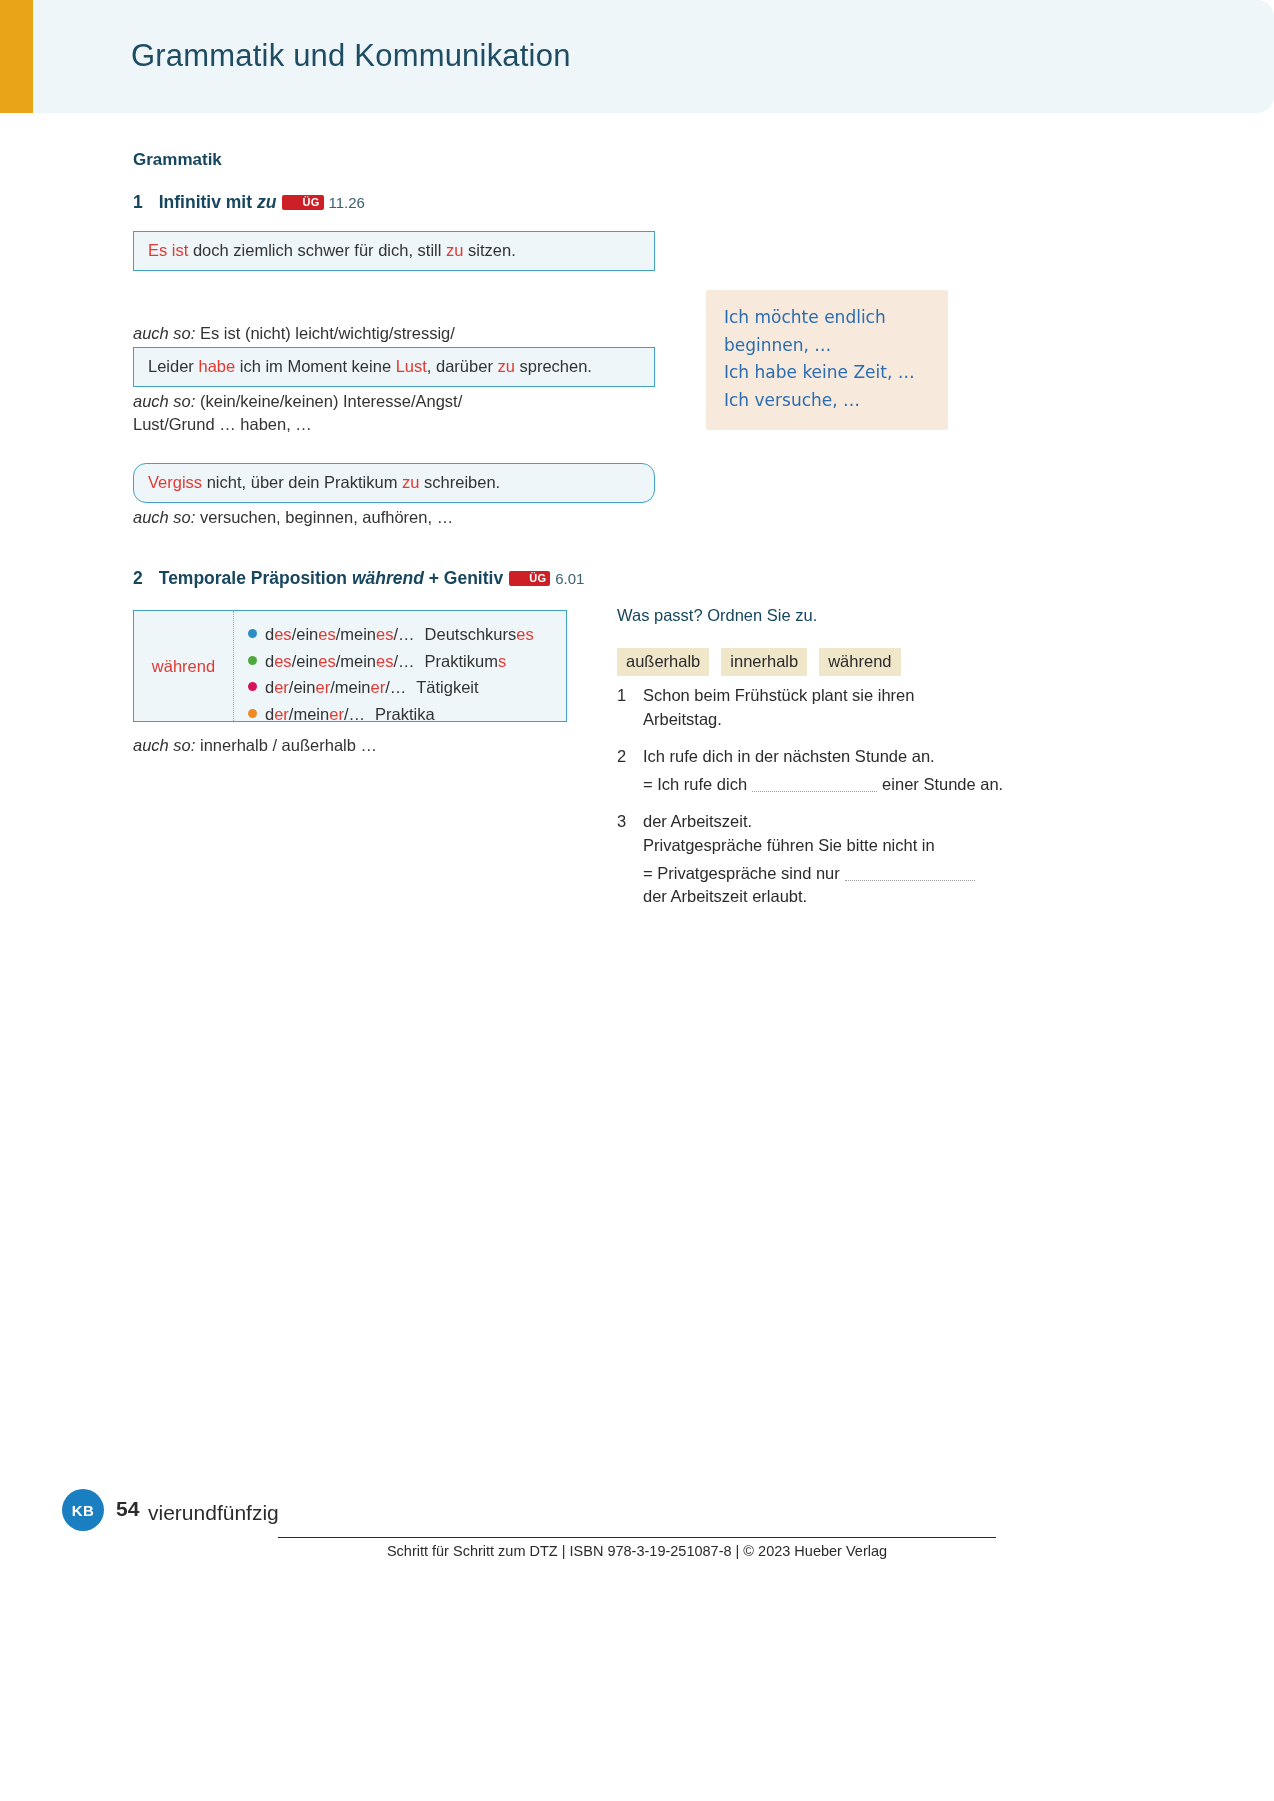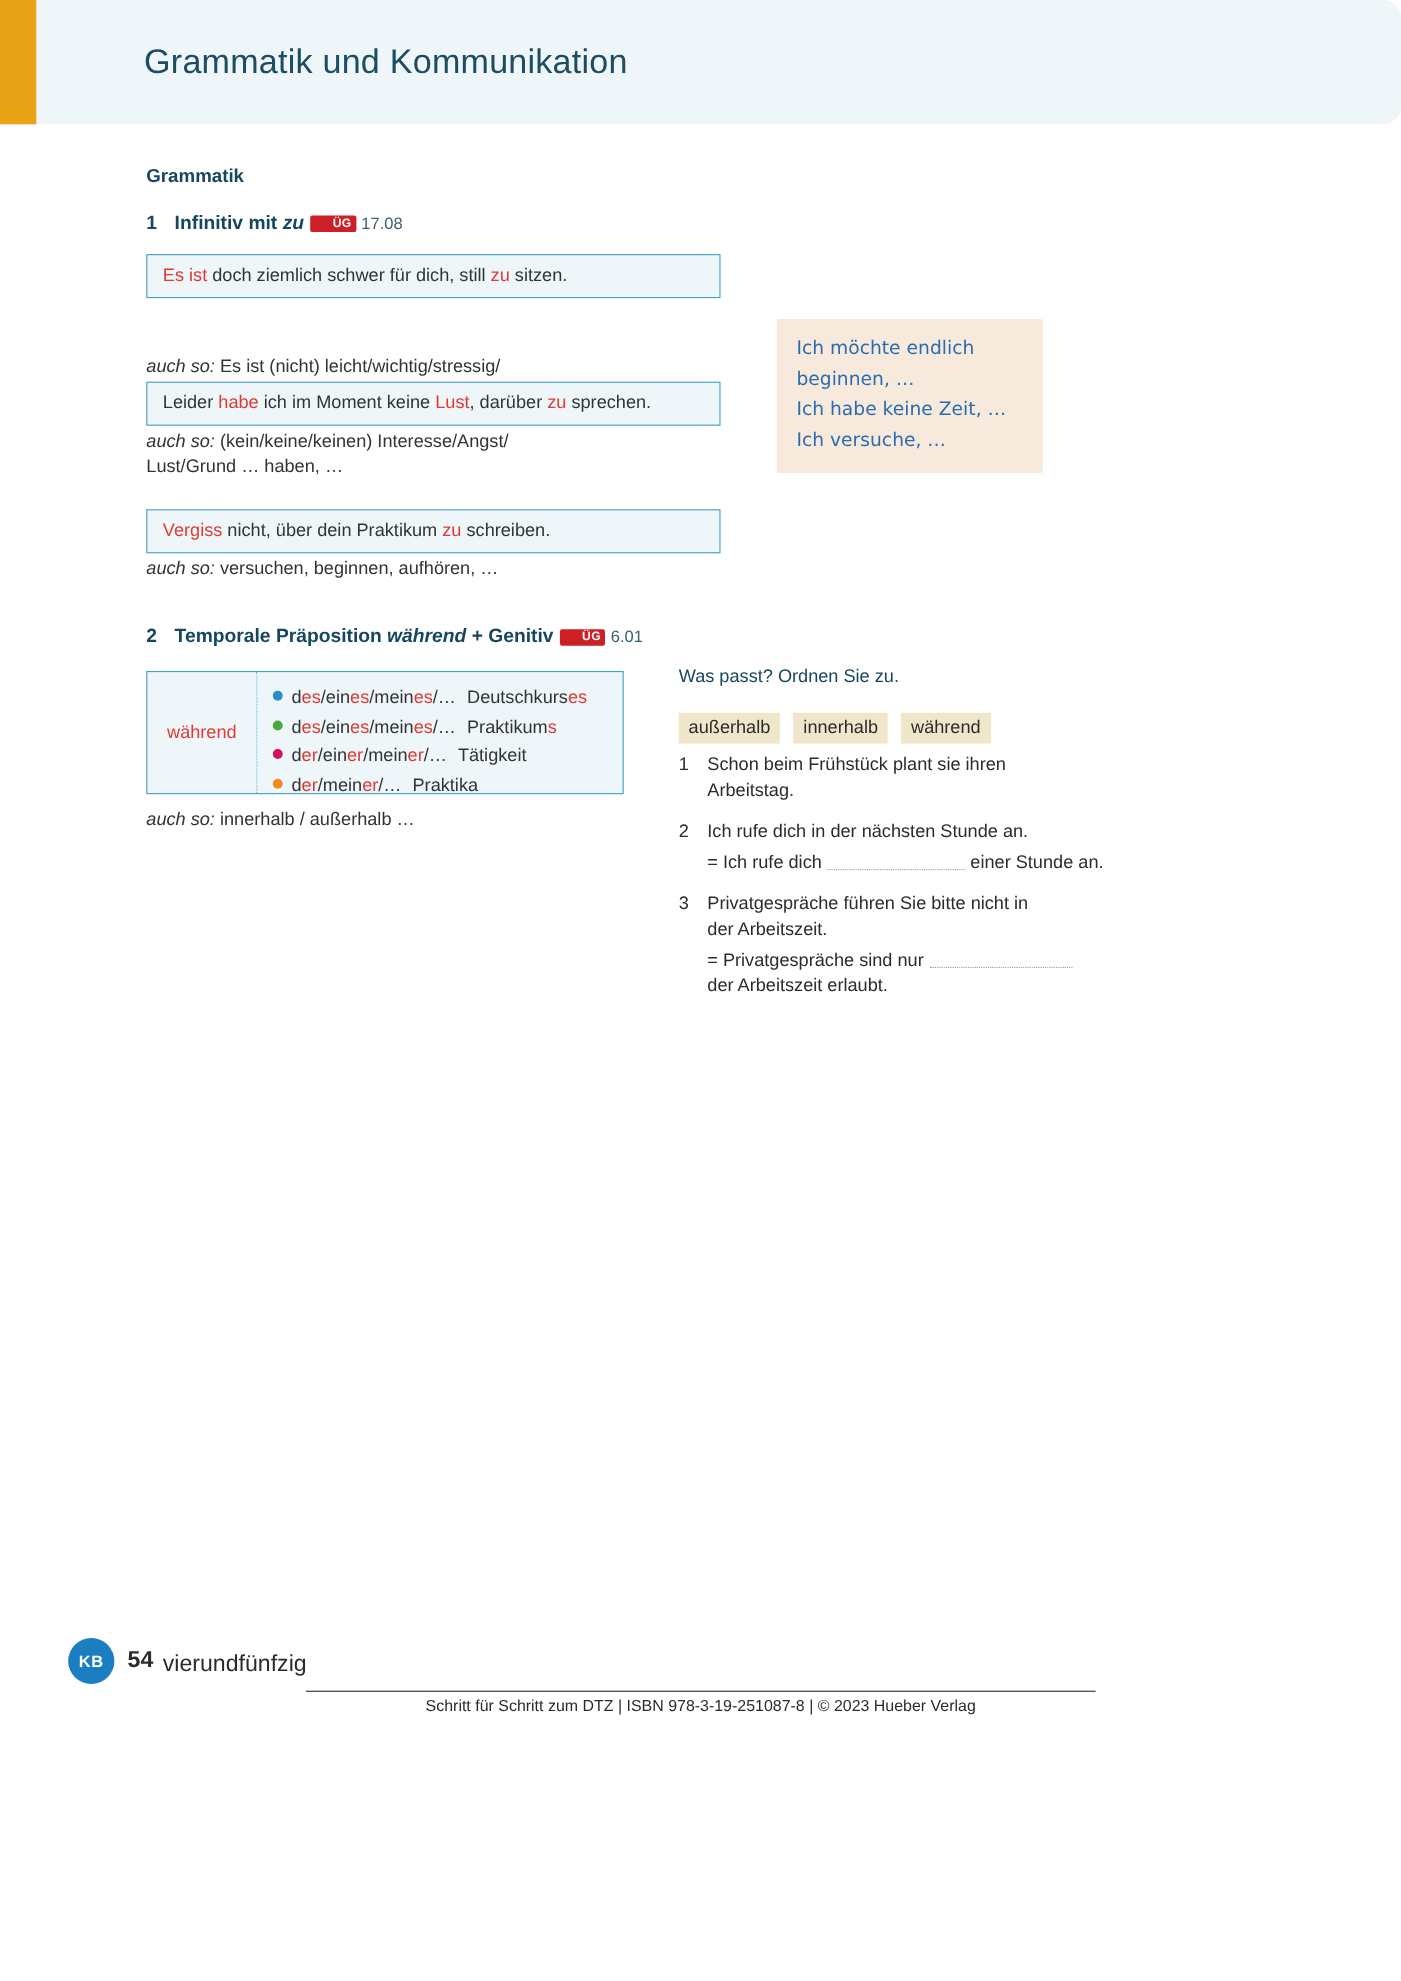--- a/index.html
+++ b/index.html
@@ -91,40 +91,40 @@
 <div class="page">
 
   <div class="header">
     <div class="header-accent"></div>
     <div class="header-title">Grammatik und Kommunikation</div>
   </div>
 
   <div class="sec-label" style="left:133px;top:150px;">Grammatik</div>
 
   <h3 class="task" style="left:133px;top:192px;">
-    <span class="task-no" style="margin-right:16px;">1</span><span>Infinitiv mit </span><span class="it">zu</span><span class="ug-badge">ÜG</span><span class="ug-ref">17.08</span>
+    <span class="task-no" style="margin-right:16px;">1</span><span>Infinitiv mit </span><span class="it">zu</span><span class="ug-badge">ÜG</span><span class="ug-ref">11.26</span>
   </h3>
 
   <div class="exbox" style="left:133px;top:231px;width:522px;">
     <span class="red">Es ist</span><span> doch ziemlich schwer für dich, still </span><span class="red">zu</span><span> sitzen.</span>
   </div>
   <div class="auchso" style="left:133px;top:274px;width:520px;margin-top:48px;">
     <i>auch so:</i><span> Es ist (nicht) leicht/wichtig/stressig/</span><br>
     <span>interessant/anstrengend/…, …</span>
   </div>
 
   <div class="exbox" style="left:133px;top:347px;width:522px;">
     <span>Leider </span><span class="red">habe</span><span> ich im Moment keine </span><span class="red">Lust</span><span>, darüber </span><span class="red">zu</span><span> sprechen.</span>
   </div>
   <div class="auchso" style="left:133px;top:390px;width:520px;">
     <i>auch so:</i><span> (kein/keine/keinen) Interesse/Angst/</span><br>
     <span>Lust/Grund … haben, …</span>
   </div>
 
-  <div class="exbox" style="left:133px;top:463px;width:522px;">
+  <div class="exbox" style="left:133px;top:463px;width:522px;border-radius:13px;">
     <span class="red">Vergiss</span><span> nicht, über dein Praktikum </span><span class="red">zu</span><span> schreiben.</span>
   </div>
   <div class="auchso" style="left:133px;top:506px;width:520px;">
     <i>auch so:</i><span> versuchen, beginnen, aufhören, …</span>
   </div>
 
   <div class="note" style="left:706px;top:290px;width:242px;">
     <div>Ich möchte endlich</div>
     <div>beginnen, …</div>
     <div>Ich habe keine Zeit, …</div>
@@ -187,22 +187,22 @@
         <div>Ich rufe dich in der nächsten Stunde an.</div>
         <div class="exans">
           <span>= Ich rufe dich</span><span class="blank w2"></span><span>einer Stunde an.</span>
         </div>
       </div>
     </div>
 
     <div class="exitem">
       <div class="exnum">3</div>
       <div class="exbody">
+        <div>der Arbeitszeit.</div>
         <div>Privatgespräche führen Sie bitte nicht in</div>
-        <div>der Arbeitszeit.</div>
         <div class="exans">
           <span>= Privatgespräche sind nur</span><span class="blank w3"></span><br>
           <span>der Arbeitszeit erlaubt.</span>
         </div>
       </div>
     </div>
 
   </div>
 
   <div class="kb-badge">KB</div>

